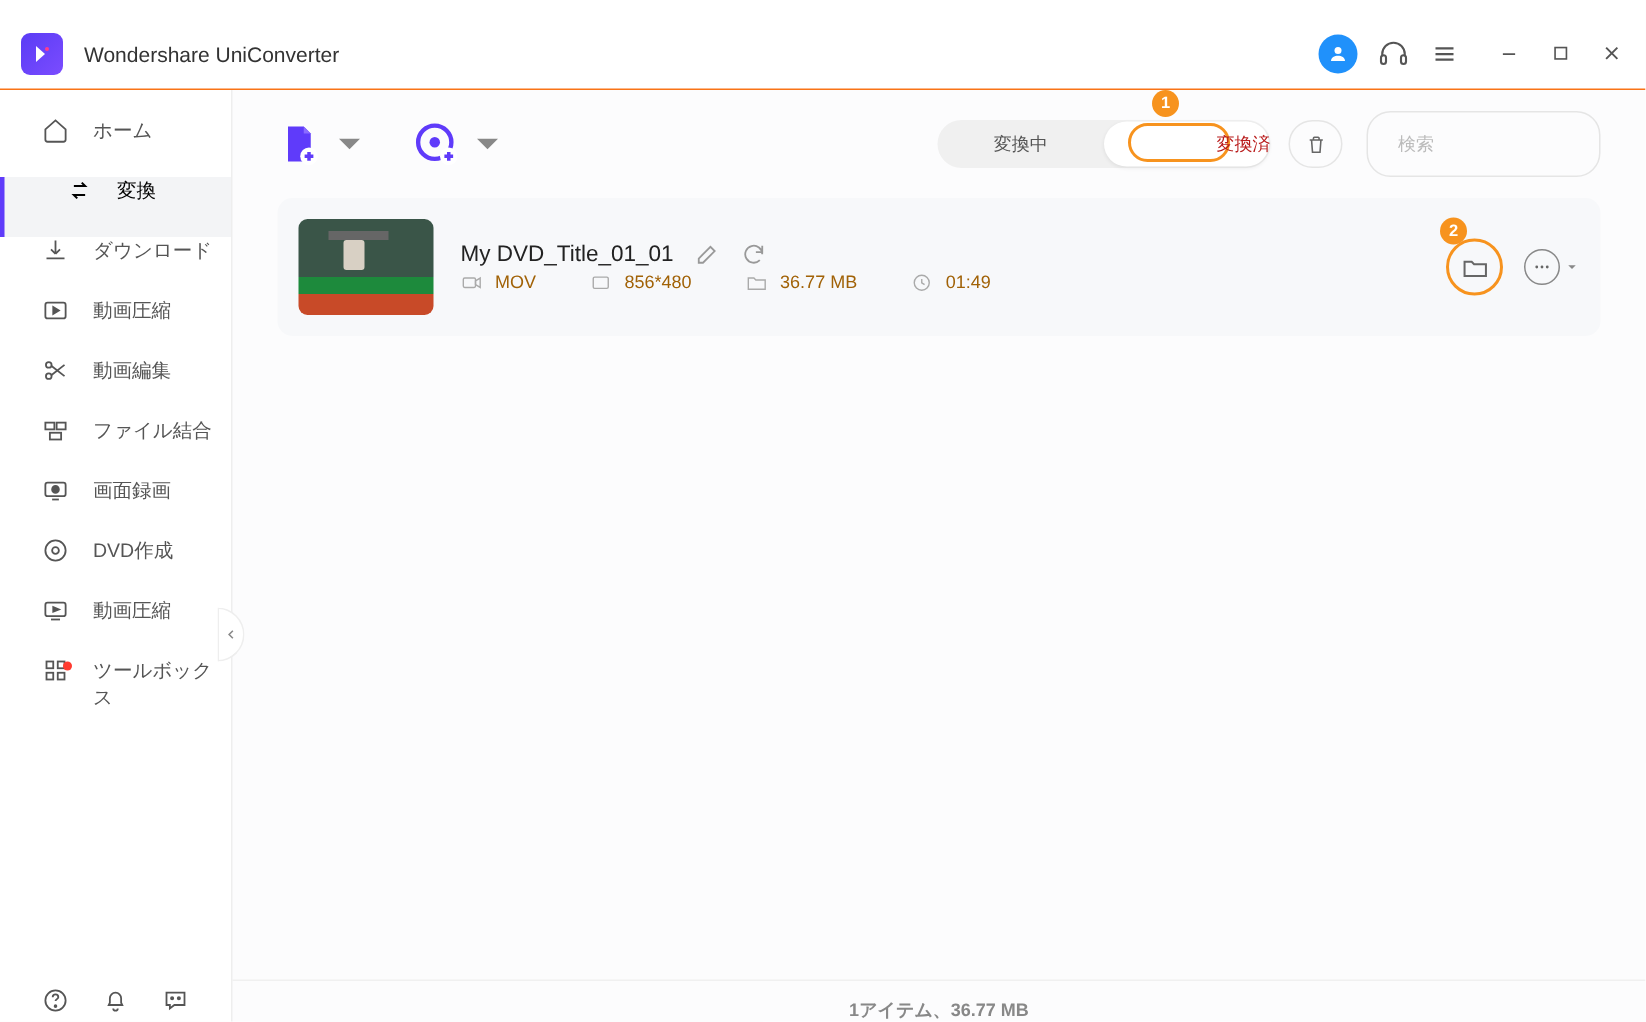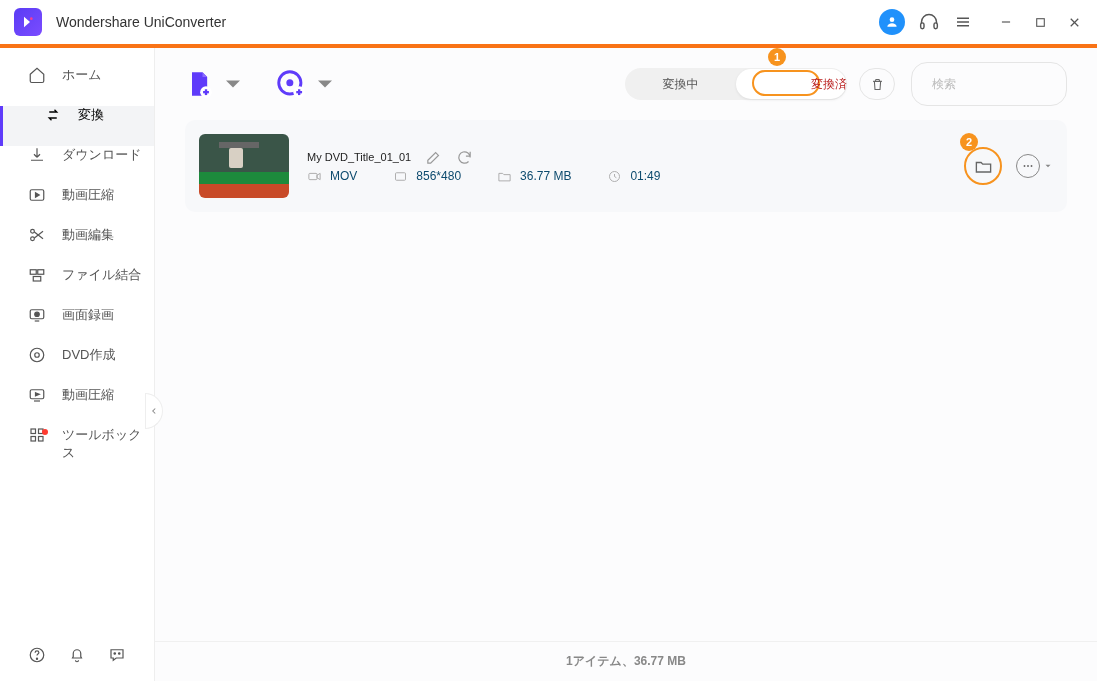--- a/index.html
+++ b/index.html
@@ -1,19 +1,19 @@
 <!DOCTYPE html>
 <html><head>
   <meta charset="utf-8">
   <style>
     * { margin: 0; padding: 0; box-sizing: border-box; }
     body { font-family: -apple-system, BlinkMacSystemFont, "Segoe UI", sans-serif; background: #fff; width: 1097px; height: 681px; overflow: hidden; position: relative; }
     
     
-    .titlebar { height: 48px; display: flex; align-items: center; padding: 0 14px; border-bottom: 4px solid #f97316; }
+    .titlebar { height: 48px; display: flex; align-items: center; padding: 0 14px; border-bottom: 1px solid #f97316; margin-top: 12px; }
     .logo { width: 28px; height: 28px; border-radius: 6px; background: linear-gradient(135deg, #5a3cf5, #7b4cff); display: flex; align-items: center; justify-content: center; margin-right: 14px; position: relative; }
     .logo svg { width: 16px; height: 16px; }
     .app-title { font-size: 14px; color: #333; font-weight: 500; }
     .titlebar-spacer { flex: 1; }
     .titlebar-controls { display: flex; align-items: center; gap: 14px; }
     .account-badge { width: 26px; height: 26px; border-radius: 50%; background: #2091fb; display: flex; align-items: center; justify-content: center; cursor: pointer; }
     .icon-btn { width: 20px; height: 20px; display: flex; align-items: center; justify-content: center; cursor: pointer; color: #555; }
     .win-controls { display: flex; gap: 16px; margin-left: 10px; }
     .win-btn { width: 18px; height: 18px; display: flex; align-items: center; justify-content: center; cursor: pointer; color: #555; }
     
@@ -53,23 +53,23 @@
     .search-box input::placeholder { color: #bbb; }
     
     
     .item-list { padding: 0 30px; }
     .item-card { background: #f7f8fa; border-radius: 10px; padding: 14px; display: flex; align-items: center; position: relative; }
     .thumb { width: 90px; height: 64px; border-radius: 6px; background: linear-gradient(to bottom, #3a5548 60%, #1d8a3c 60%, #1d8a3c 78%, #c84a28 78%); position: relative; overflow: hidden; flex-shrink: 0; }
     .thumb::before { content:''; position:absolute; top:14px; left:30px; width:14px; height:20px; background: #d8d0c4; border-radius: 2px; }
     .thumb::after { content:''; position:absolute; top:8px; left:20px; width:40px; height:6px; background: #666; }
     .item-body { flex: 1; margin-left: 18px; }
     .item-title-row { display: flex; align-items: center; gap: 14px; }
-    .item-title { font-size: 11px; color: #222; font-weight: 500; }
+    .item-title { font-size: 15px; color: #222; font-weight: 500; }
     .edit-icon, .reload-icon { width: 17px; height: 17px; color: #999; cursor: pointer; }
-    .item-meta { display: flex; align-items: center; gap: 36px; margin-top: 3px; font-size: 12px; color: #0c4a6e; }
+    .item-meta { display: flex; align-items: center; gap: 36px; margin-top: 3px; font-size: 12px; color: #a16207; }
     .meta { display: flex; align-items: center; gap: 8px; }
     .meta svg { width: 15px; height: 15px; color: #aaa; }
     .item-actions { display: flex; align-items: center; gap: 14px; margin-left: 16px; }
     .folder-btn { width: 38px; height: 38px; border-radius: 50%; border: 2px solid #f7931e; display: flex; align-items: center; justify-content: center; cursor: pointer; position: relative; }
     .more-btn { display: flex; align-items: center; gap: 3px; cursor: pointer; }
     .more-circle { width: 24px; height: 24px; border: 1.5px solid #888; border-radius: 50%; display: flex; align-items: center; justify-content: center; }
     
     
     .statusbar { height: 40px; display: flex; align-items: center; justify-content: center; font-size: 12px; color: #888; border-top: 1px solid #f0f0f0; margin-top: auto; font-weight: bold; }
   </style>

